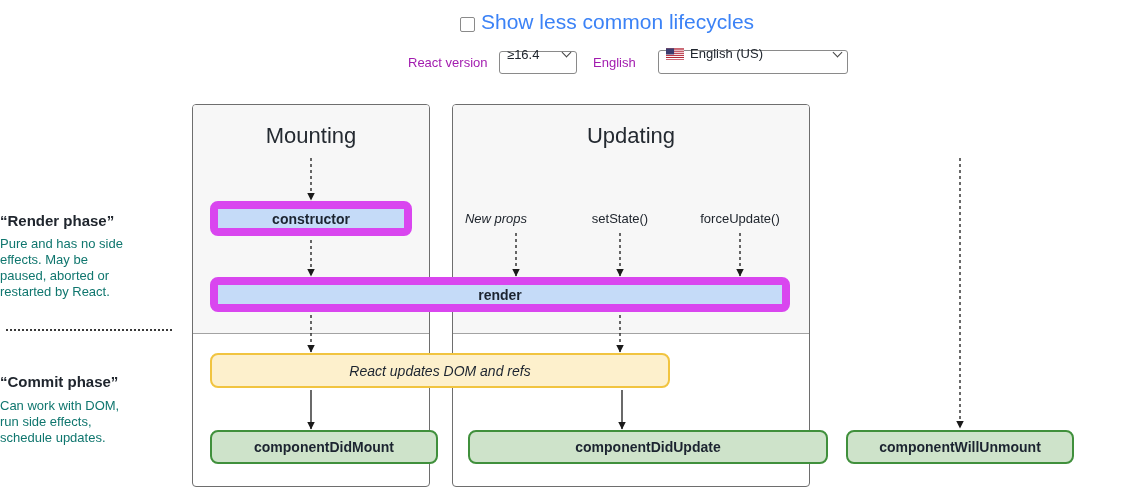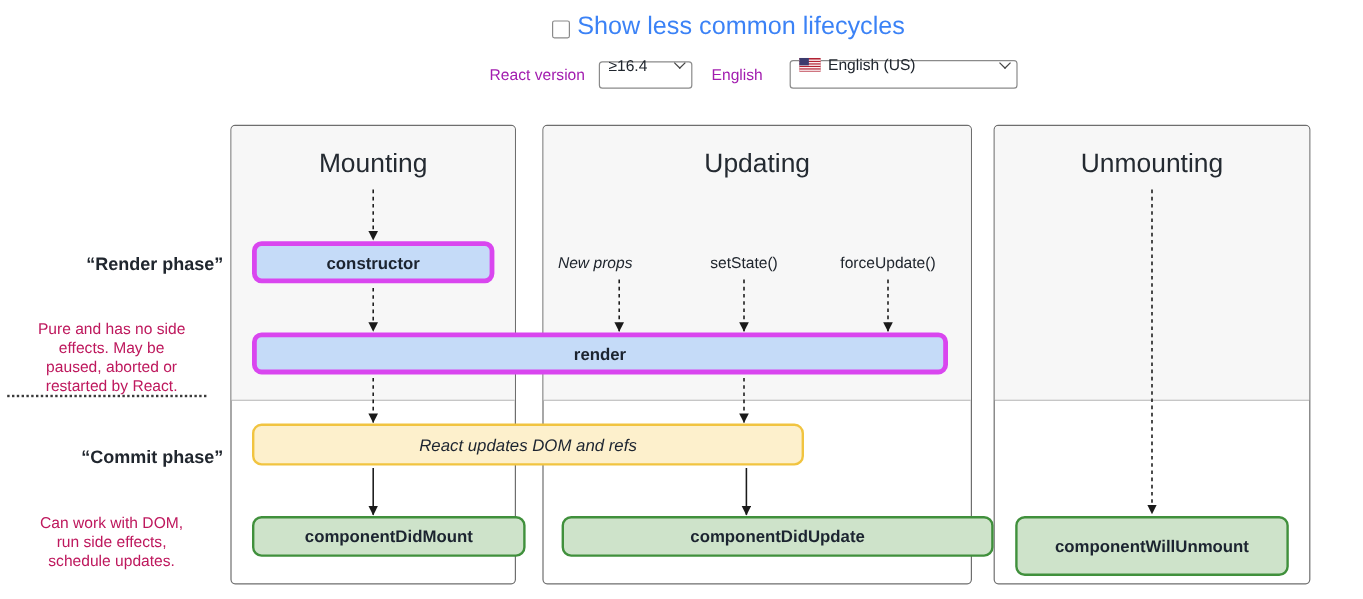--- a/index.html
+++ b/index.html
@@ -11,35 +11,35 @@
   .title{position:absolute;left:481px;top:10px;font-size:21px;color:#3b82f6;white-space:nowrap;}
 
   .ctl-label{position:absolute;font-size:13px;color:#a21caf;white-space:nowrap;}
   .select{position:absolute;display:flex;align-items:center;gap:6px;background:#fff;border:1px solid #8a8a8a;
           border-radius:3px;font-size:13px;padding:0 6px 17px 7px;box-sizing:border-box;cursor:pointer;color:#20262e;}
   .select .val{white-space:nowrap;}
   .chev{width:6px;height:6px;border-right:1.6px solid #444;border-bottom:1.6px solid #444;
         transform:rotate(45deg);margin-left:auto;margin-bottom:3px;flex:0 0 auto;}
 
   
-  .side-title{position:absolute;left:0;width:186px;text-align:right;font-size:15px;font-weight:bold;color:#20262e;}
-  .side-desc{position:absolute;left:0;width:186px;text-align:center;font-size:13px;line-height:16px;color:#be185d;margin-top:30px;}
+  .side-title{position:absolute;left:0;width:186px;text-align:left;font-size:15px;font-weight:bold;color:#20262e;}
+  .side-desc{position:absolute;left:0;width:186px;text-align:left;font-size:13px;line-height:16px;color:#0f766e;}
   .dotted-sep{position:absolute;left:6px;top:329px;width:166px;border-top:2px dotted #3a3a3a;}
 
   
   .col{position:absolute;top:104px;height:383px;border:1px solid #6e6e6e;border-radius:4px;background:#ffffff;
        box-sizing:border-box;}
   .col-top{position:absolute;left:0;top:0;right:0;height:228px;background:#f7f7f7;border-bottom:1px solid #a3a3a3;
            border-radius:3px 3px 0 0;}
   .col-title{position:absolute;left:0;right:0;top:18px;text-align:center;font-size:22px;color:#242a31;}
 
   
   .box{position:absolute;display:flex;align-items:center;justify-content:center;box-sizing:border-box;
        border-radius:8px;font-size:14px;font-weight:bold;color:#1c2430;z-index:3;cursor:pointer;}
-  .box.blue{background:#c5dbf8;border:4px solid #d946ef;}
+  .box.blue{background:#c5dbf8;border:8px solid #d946ef;}
   .box.yellow{background:#fdf0cc;border:2px solid #f1c440;font-weight:normal;font-style:italic;cursor:default;}
   .box.green{background:#cee3ca;border:2px solid #40903c;}
 
   .trigger{position:absolute;transform:translateX(-50%);font-size:13px;color:#20262e;white-space:nowrap;z-index:2;}
   .trigger.italic{font-style:italic;}
 
   svg.arrows{position:absolute;left:0;top:0;z-index:2;pointer-events:none;}
 </style>
 </head>
 <body>
@@ -88,24 +88,20 @@
   </div>
 
   <div class="col" style="left:192px;width:238px">
     <div class="col-top"></div>
     <div class="col-title">Mounting</div>
   </div>
   <div class="col" style="left:452px;width:358px">
     <div class="col-top"></div>
     <div class="col-title">Updating</div>
   </div>
-  <div class="col" style="left:828px;width:264px">
-    <div class="col-top"></div>
-    <div class="col-title">Unmounting</div>
-  </div>
 
   <span class="trigger italic" style="left:496px;top:211px">New props</span>
   <span class="trigger" style="left:620px;top:211px">setState()</span>
   <span class="trigger" style="left:740px;top:211px">forceUpdate()</span>
 
   <svg class="arrows" width="1136" height="499" viewBox="0 0 1136 499">
     <defs>
       <marker id="ah" markerUnits="userSpaceOnUse" markerWidth="10" markerHeight="10" refX="7.5" refY="4" orient="auto">
         <path d="M0,0 L8,4 L0,8 Z" fill="#1a1a1a"></path>
       </marker>
@@ -122,15 +118,15 @@
       <line x1="622" y1="390" x2="622" y2="429" marker-end="url(#ah)"></line>
       <line x1="960" y1="158" x2="960" y2="428" stroke-dasharray="3 3" marker-end="url(#ah)"></line>
     </g>
   </svg>
 
   <div class="box blue" style="left:210px;top:201px;width:202px;height:35px">constructor</div>
   <div class="box blue" style="left:210px;top:277px;width:580px;height:35px">render</div>
   <div class="box yellow" style="left:210px;top:353px;width:460px;height:35px">React updates DOM and refs</div>
   <div class="box green" style="left:210px;top:430px;width:228px;height:34px">componentDidMount</div>
   <div class="box green" style="left:468px;top:430px;width:360px;height:34px">componentDidUpdate</div>
-  <div class="box green" style="left:846px;top:430px;width:228px;height:50px">componentWillUnmount</div>
+  <div class="box green" style="left:846px;top:430px;width:228px;height:34px">componentWillUnmount</div>
 
 </div>
 
 </body></html>

